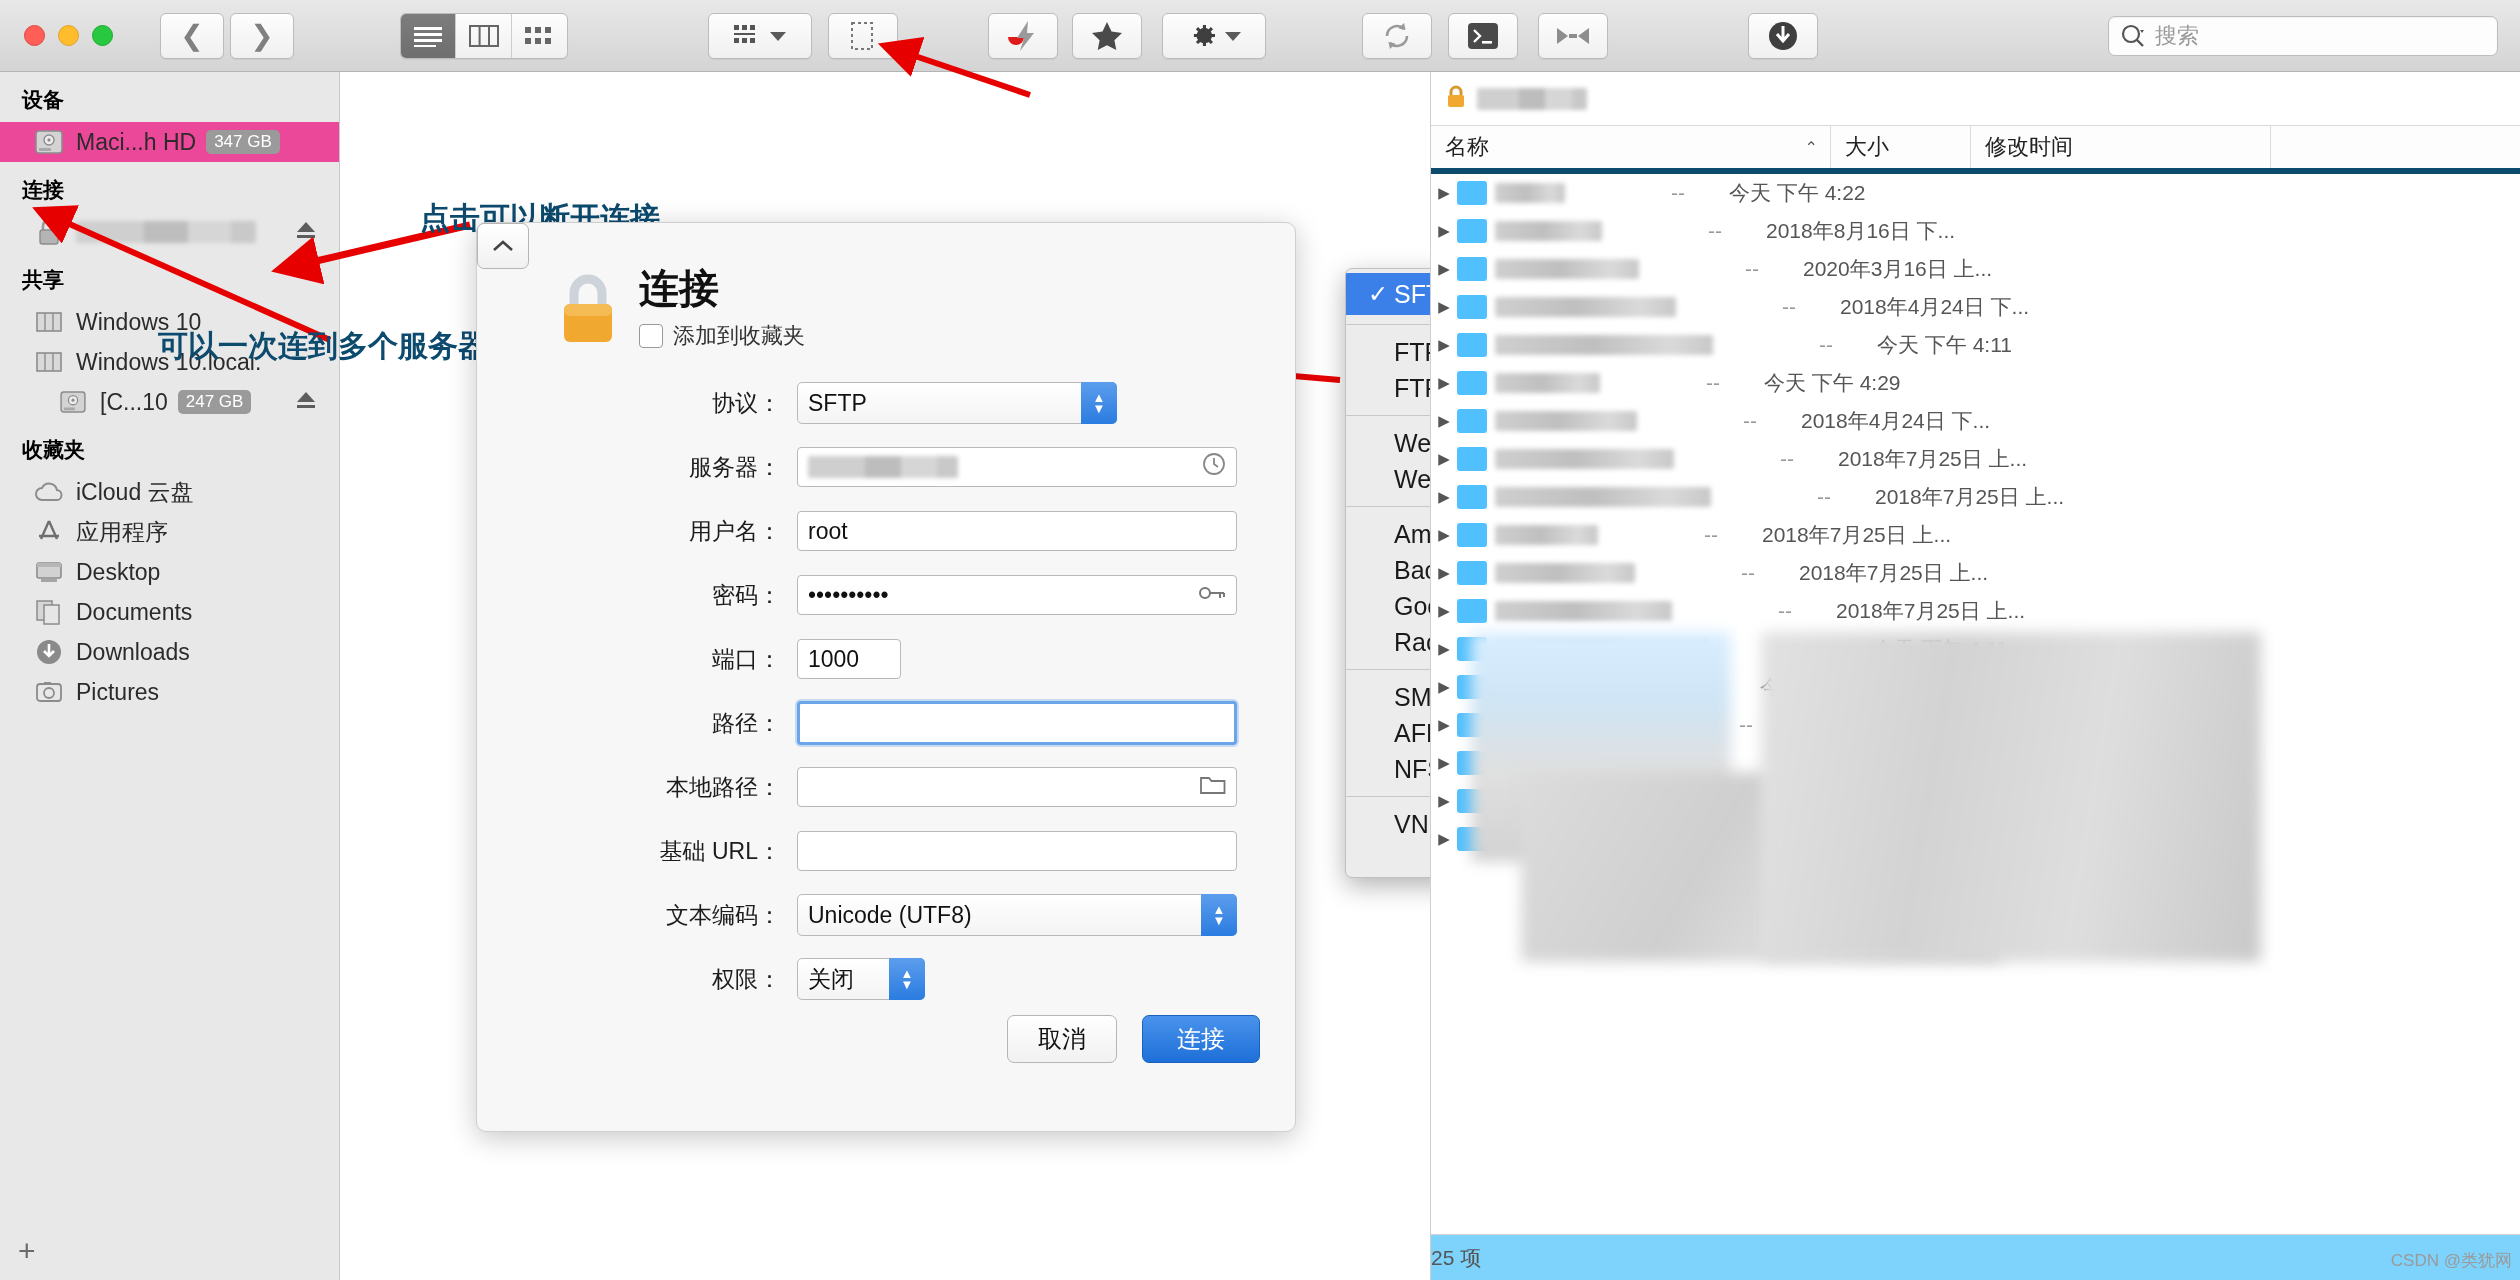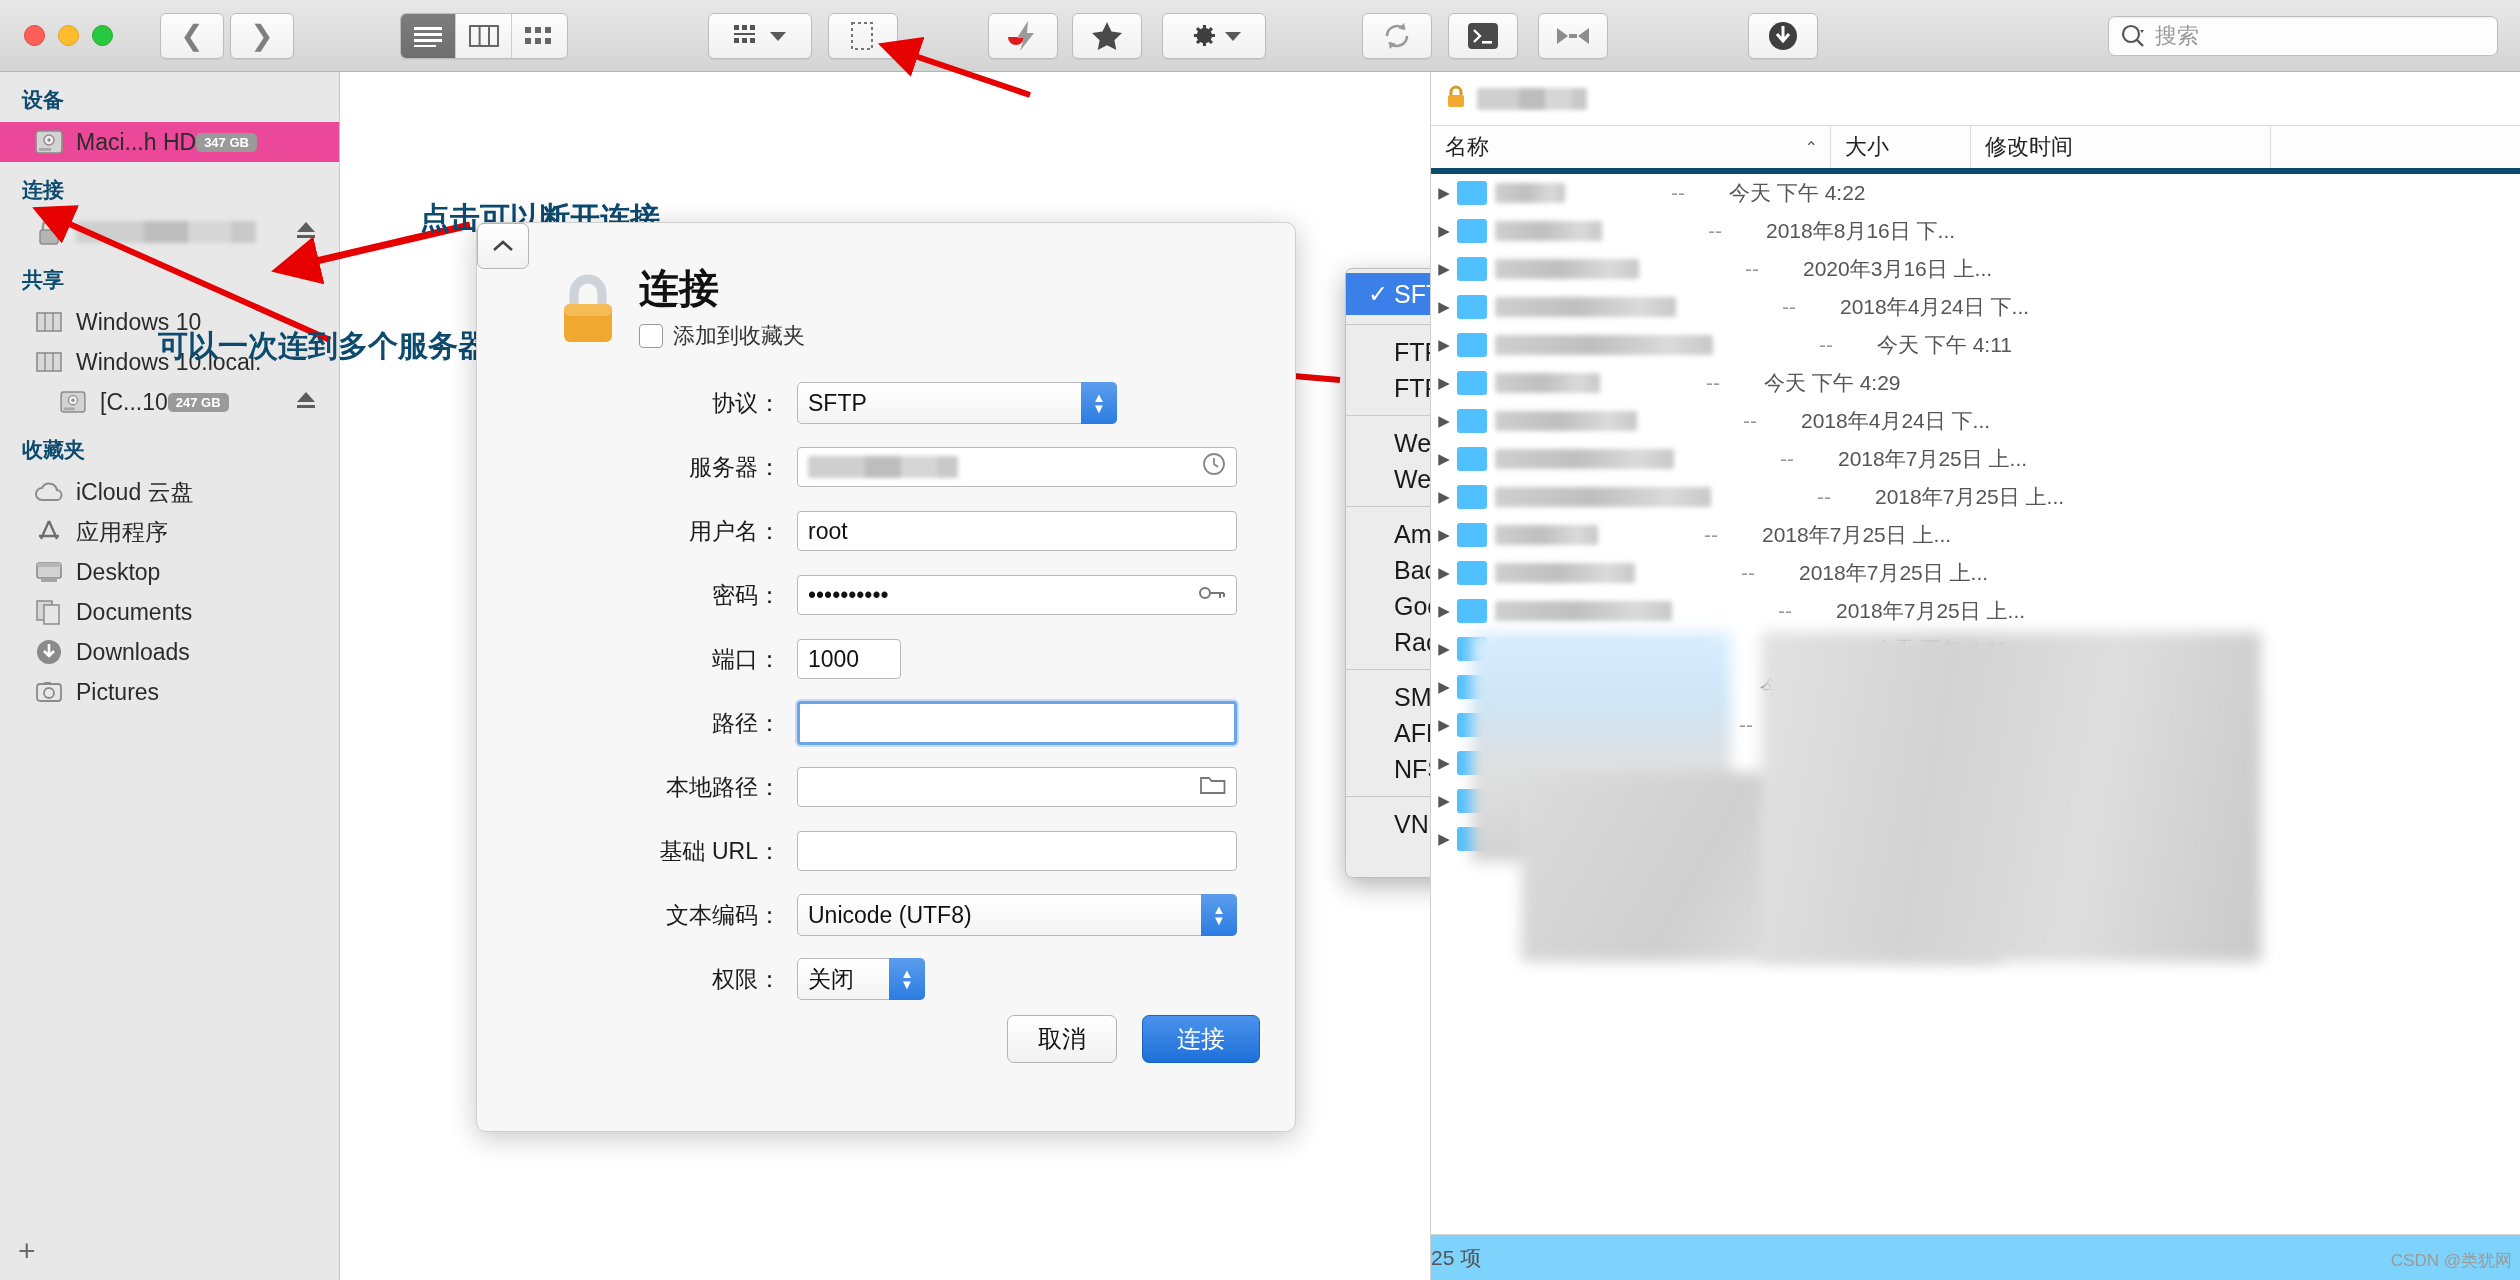--- a/index.html
+++ b/index.html
@@ -85,35 +85,35 @@
   .search-ph { font-size: 22px; color: #999; margin-left: 8px; }
 
   
   .sidebar {
     position: absolute; top: 72px; left: 0;
     width: 340px; height: 1208px;
     background: #e8e8e8;
     border-right: 1px solid #c8c8c8;
   }
   .sb-head {
-    font-size: 21px; color: #0c4a6e; font-weight: bold;
+    font-size: 21px; color: #000000; font-weight: bold;
     padding: 14px 0 8px 22px;
   }
   .sb-row {
     display: flex; align-items: center;
     height: 40px; padding-left: 32px;
     font-size: 23px; color: #2b2b2b;
     position: relative;
   }
   .sb-row.sel { background: #ec4899; }
   .sb-row.indent { padding-left: 56px; }
   .sb-ico { width: 34px; height: 28px; margin-right: 10px; flex: 0 0 auto; display:flex;align-items:center;justify-content:center;}
   .badge {
-    font-size: 13px; background: #9a9a9a; color: #fff;
-    border-radius: 5px; padding: 2px 8px; font-weight: 700;
+    font-size: 17px; background: #9a9a9a; color: #fff;
+    border-radius: 5px; padding: 2px 8px; margin-left: 10px; font-weight: 400;
   }
   .eject { position: absolute; right: 22px; width: 22px; }
   .blur-bar {
     height: 22px; border-radius: 2px;
     background: linear-gradient(90deg,#cfcfcf 0 38%,#bdbdbd 38% 62%,#d6d6d6 62% 86%,#c9c9c9 86% 100%);
     filter: blur(2px);
   }
   .sb-plus {
     position: absolute; bottom: 14px; left: 18px;
     font-size: 30px; color: #6a6a6a; line-height: 1;

